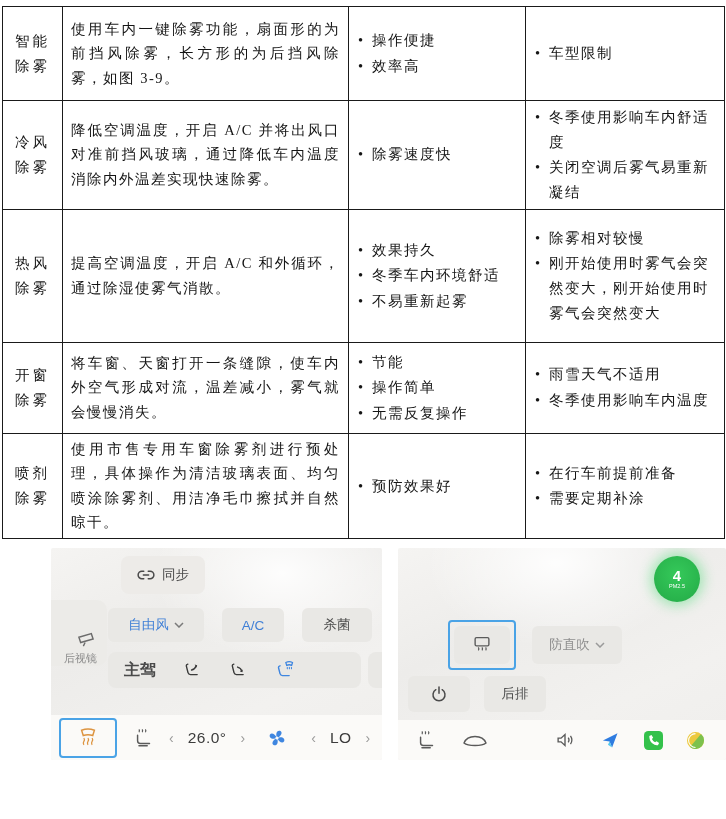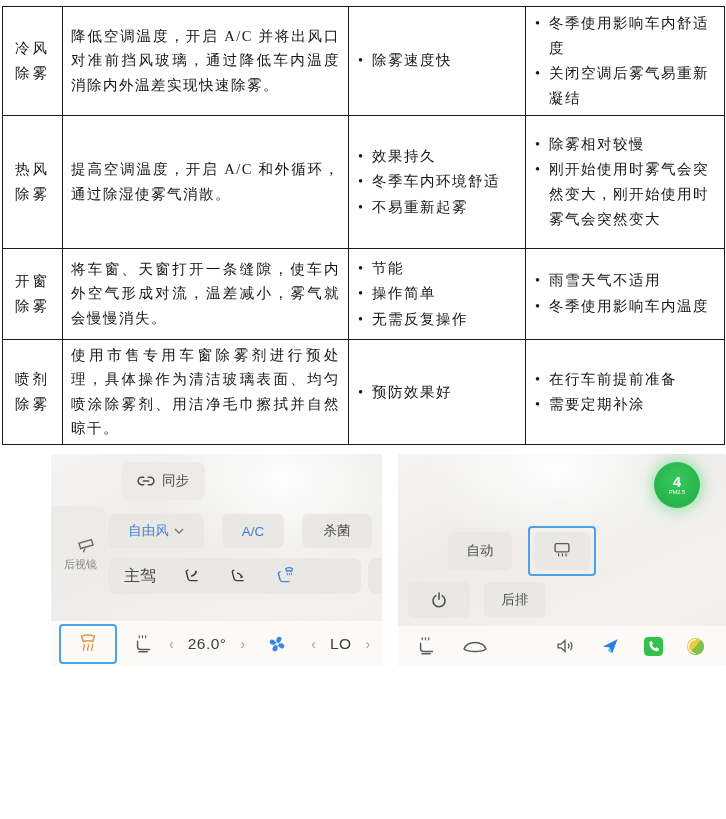--- a/index.html
+++ b/index.html
@@ -64,20 +64,35 @@
 <body>
 
 <table class="doc-table">
   <colgroup>
       <col style="width:60px">
       <col style="width:286px">
       <col style="width:177px">
       <col style="width:199px">
     </colgroup>
   <tbody>
+  <tr class="r0">
+    <td class="method">智能除雾</td>
+    <td class="usage">使用车内一键除雾功能，扇面形的为前挡风除雾，长方形的为后挡风除雾，如图 3-9。</td>
+    <td>
+          <ul class="bullets">
+      <li>操作便捷</li>
+      <li>效率高</li>
+    </ul>
+        </td>
+    <td>
+          <ul class="bullets">
+      <li>车型限制</li>
+    </ul>
+        </td>
+  </tr>
   <tr class="r1">
     <td class="method">冷风除雾</td>
     <td class="usage">降低空调温度，开启 A/C 并将出风口对准前挡风玻璃，通过降低车内温度消除内外温差实现快速除雾。</td>
     <td>
           <ul class="bullets">
       <li>除雾速度快</li>
     </ul>
         </td>
     <td>
           <ul class="bullets">
@@ -171,21 +186,21 @@
         </span>
       </div>
       <div class="pbtn" style="width:62px;">
         <span class="blue-txt">A/C</span>
       </div>
       <div class="pbtn" style="width:70px;">
         <span>杀菌</span>
       </div>
     </div>
 
-    <div class="strip row-abs" style="left:57px;top:104px;width:253px;height:36px;gap:26px;padding:0 16px;box-sizing:border-box;">
+    <div class="strip row-abs" style="left:57px;top:104px;width:253px;height:36px;gap:26px;padding:0 16px;box-sizing:border-box;font-weight:bold;">
       <span>主驾</span>
       <span class="icon">
         <svg width="20" height="20" viewBox="0 0 24 24">
             <path d="M7 5 q-2.2 0.5 -1.7 2.6 l1.9 7.6 q0.6 2.3 3 2.3 h8" fill="none" stroke="#3a3a3a" stroke-width="1.7" stroke-linecap="round"></path>
             <path d="M11.5 12 q4 -0.8 5.2 -4.6" fill="none" stroke="#3a3a3a" stroke-width="1.7" stroke-linecap="round"></path>
             <path d="M15.2 5.4 l3 0.8 -0.9 3" fill="#3a3a3a"></path>
           </svg>
       </span>
       <span class="icon">
         <svg width="20" height="20" viewBox="0 0 24 24">
@@ -243,33 +258,38 @@
 
   <div class="panel right">
     <div class="swoosh" style="right:40px;top:-70px;"></div>
 
     <div class="badge">
       <span class="num">4</span>
       <span class="unit">PM2.5</span>
     </div>
 
     <div class="row-abs" style="left:50px;top:72px;gap:16px;">
-      <div class="pbtn" style="width:64px;height:38px;">
-        <span>自动</span>
-      </div>
       <span class="outline-box">
         <span class="pbtn" style="width:56px;height:38px;">
           <span class="icon">
             <svg width="22" height="22" viewBox="0 0 24 24">
                 <rect x="4.5" y="4" width="15" height="9" rx="1.5" fill="none" stroke="#5a5a5a" stroke-width="1.5"></rect>
                 <path d="M8 14.5 q1.2 1.7 0 3.4 M12 14.5 q1.2 1.7 0 3.4 M16 14.5 q1.2 1.7 0 3.4" fill="none" stroke="#5a5a5a" stroke-width="1.3"></path>
               </svg>
           </span>
         </span>
       </span>
+      <div class="pbtn" style="width:90px;height:38px;">
+        <span class="gray-txt">防直吹</span>
+        <span class="icon">
+          <svg width="10" height="6" viewBox="0 0 10 6">
+              <path d="M1 1 l4 4 4 -4" fill="none" stroke="#9a9a9a" stroke-width="1.5"></path>
+            </svg>
+        </span>
+      </div>
     </div>
 
     <div class="row-abs" style="left:10px;top:128px;gap:14px;">
       <div class="pbtn" style="width:62px;height:36px;">
         <span class="icon">
           <svg width="20" height="20" viewBox="0 0 24 24">
               <path d="M8.2 6.8 a7.2 7.2 0 1 0 7.6 0 M12 3.5 V11" fill="none" stroke="#4a4a4a" stroke-width="1.8" stroke-linecap="round"></path>
             </svg>
         </span>
       </div>

